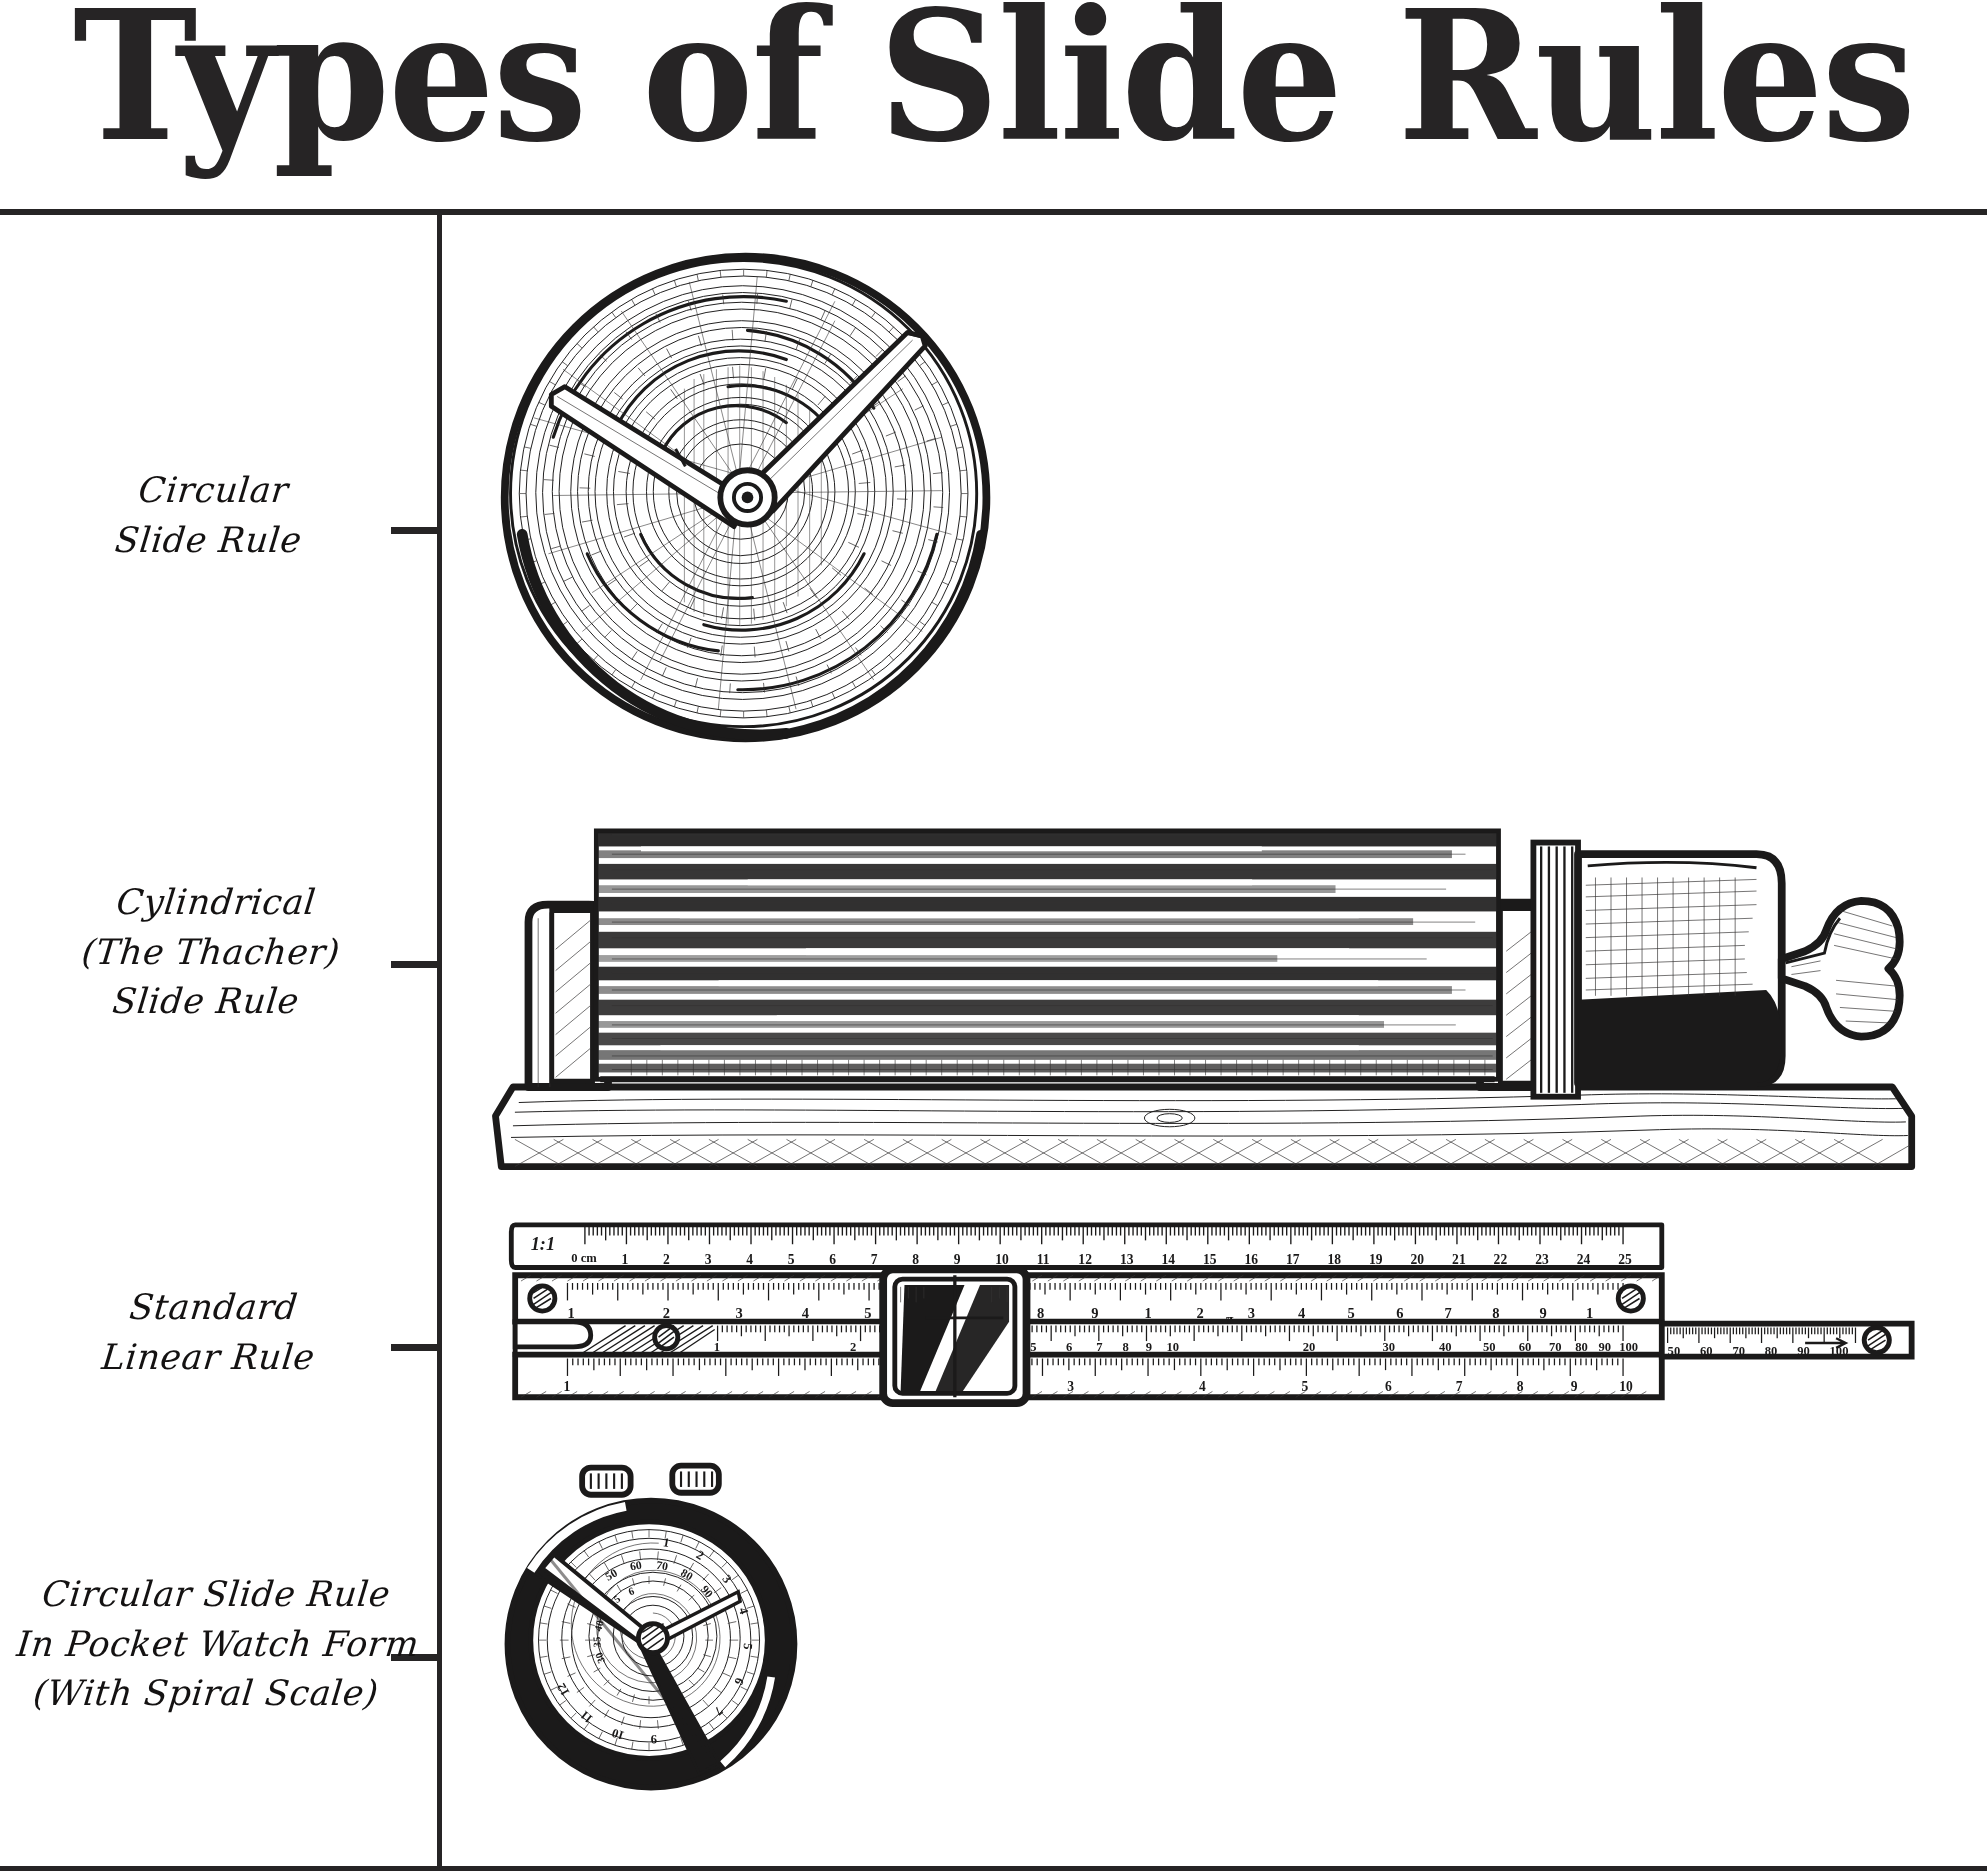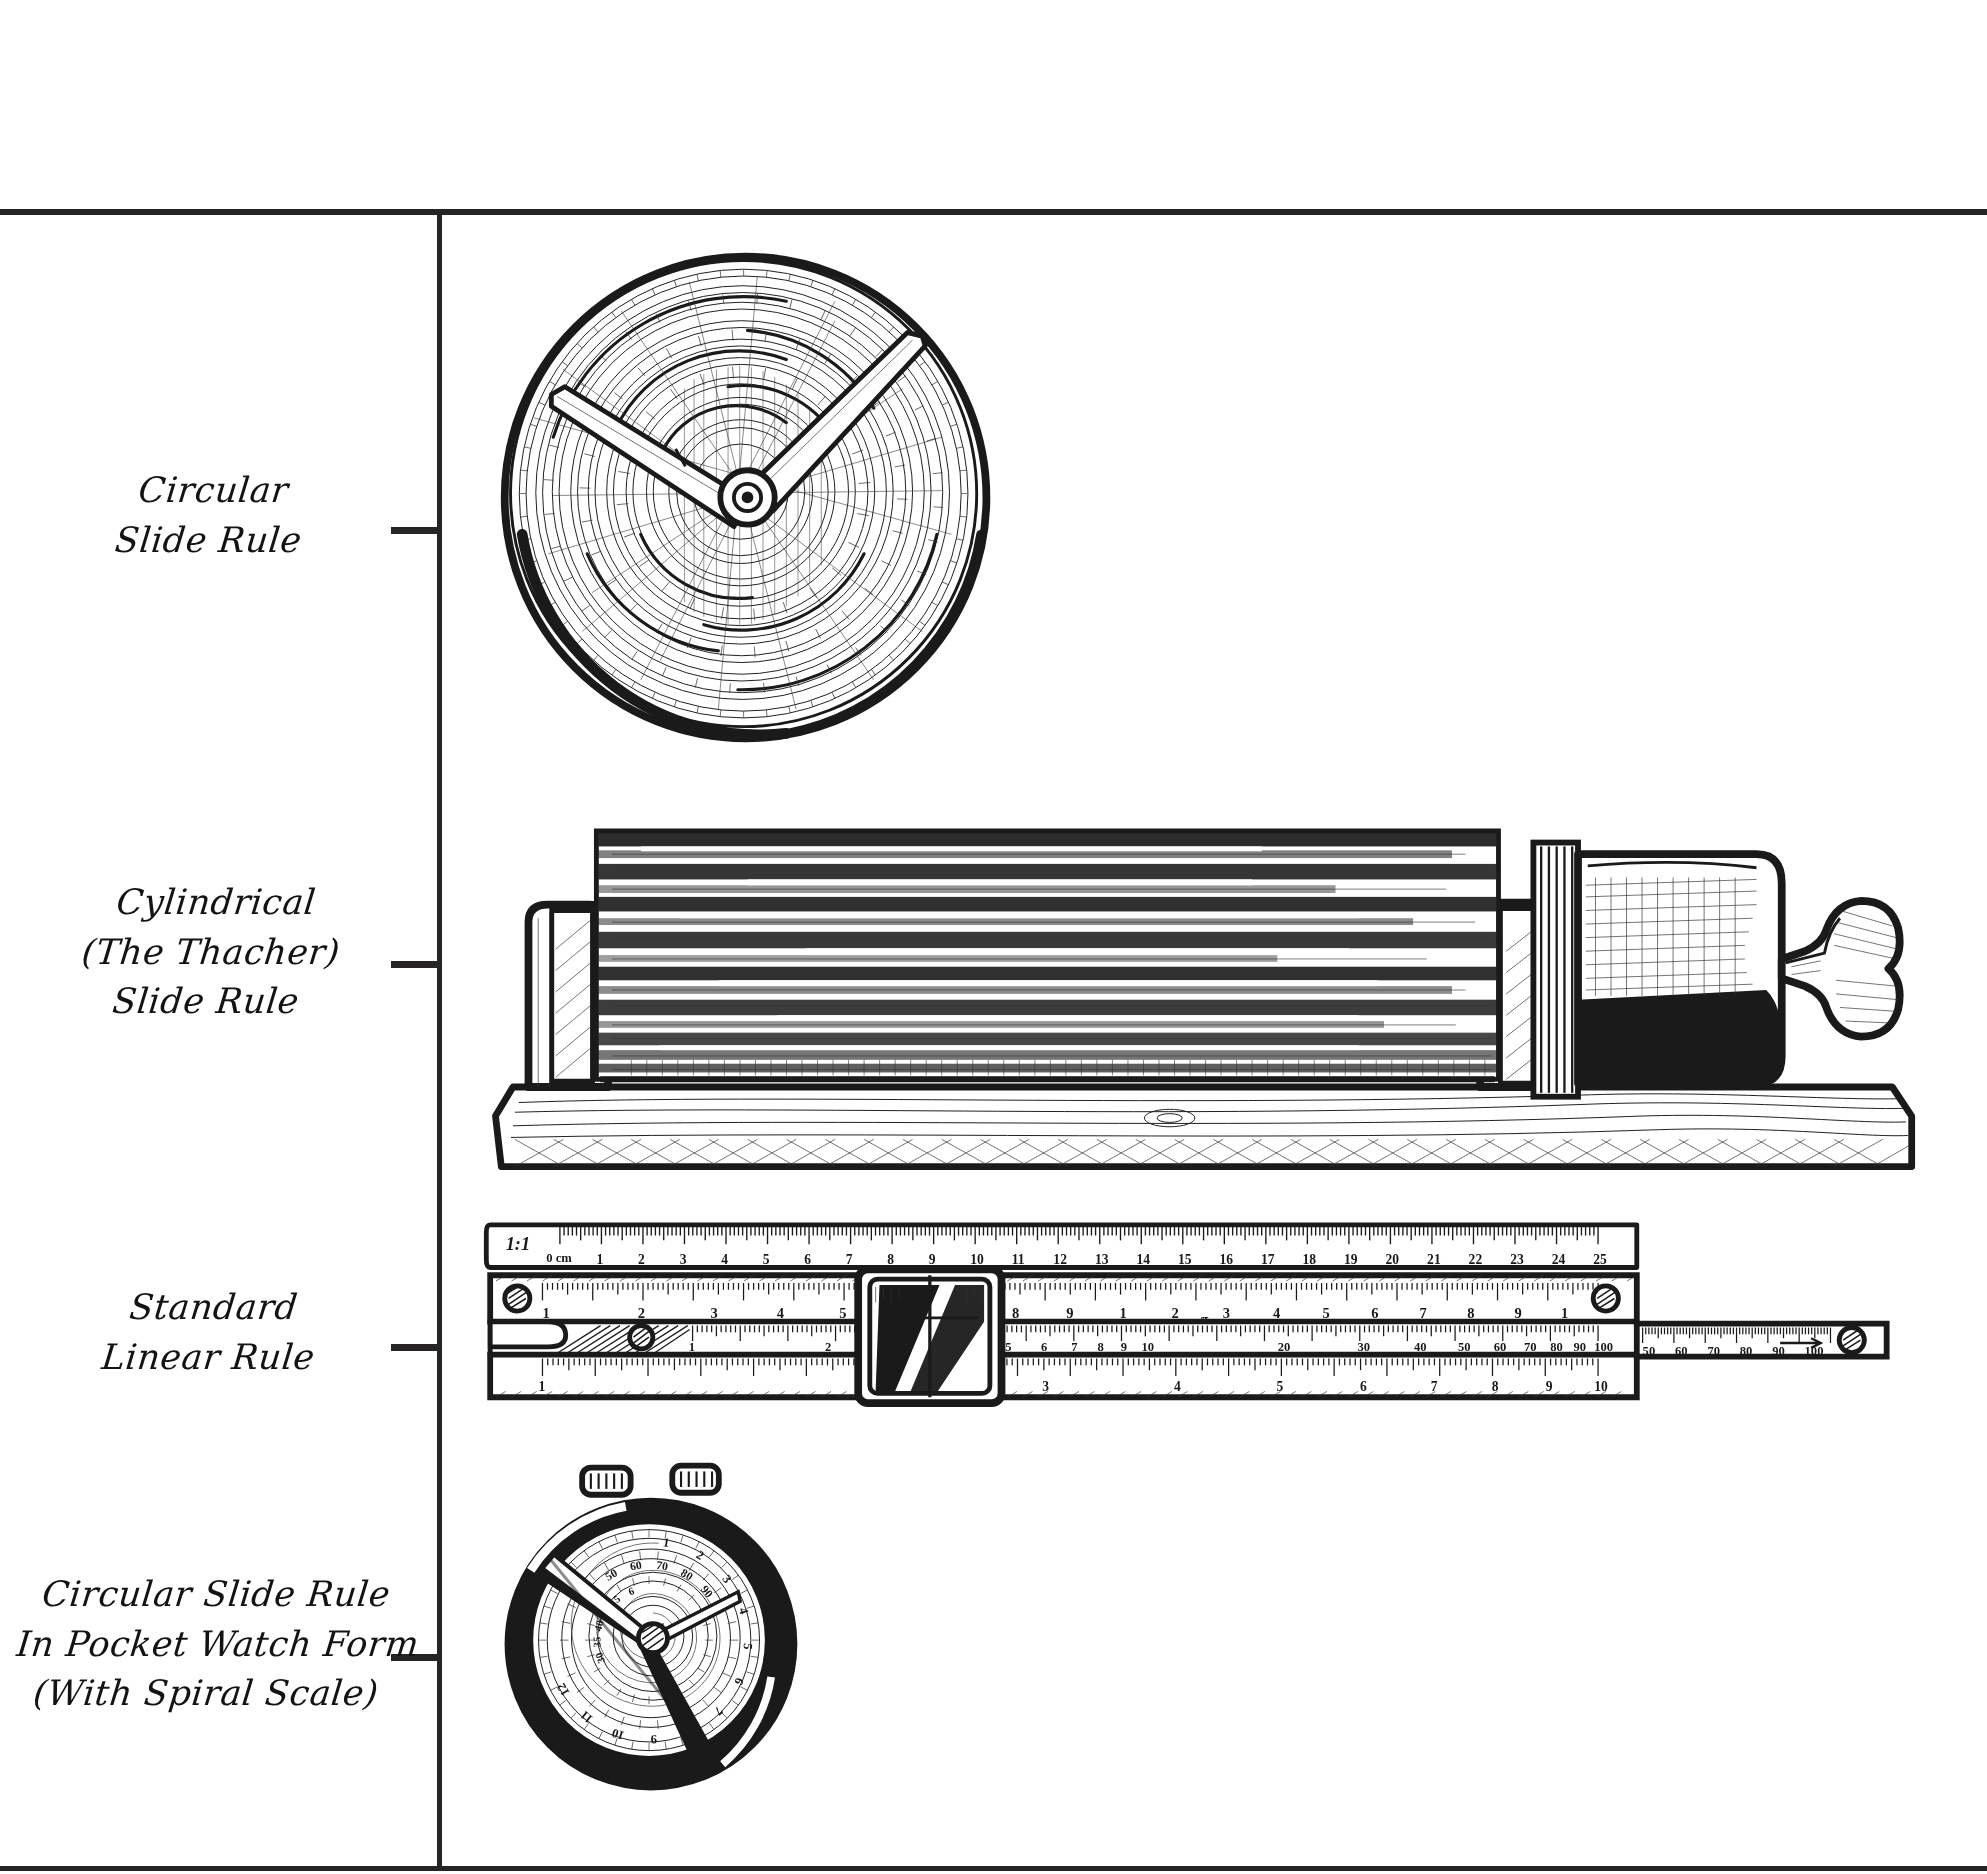--- a/index.html
+++ b/index.html
@@ -58,20 +58,23 @@
   .ink{stroke:#1b1a1a;fill:none;}
   .inkf{fill:#1b1a1a;stroke:none;}
   .thin{stroke:#1b1a1a;stroke-width:1;fill:none;}
   .hair{stroke:#343232;stroke-width:0.7;fill:none;}
 </style>
 </head>
 <body>
 
 <div id="page">
 
+  <div class="title-bar">
+    <div class="title-text">Types of Slide Rules</div>
+  </div>
   <div class="hrule-top"></div>
   <div class="hrule-bottom"></div>
   <div class="vrule"></div>
 
   <div class="tick" style="top:527px"></div>
   <div class="tick" style="top:961px"></div>
   <div class="tick" style="top:1344px"></div>
   <div class="tick" style="top:1654px"></div>
 
   <div class="label" style="top:466px">
@@ -647,21 +650,21 @@
           <line x1="1392" y1="232" x2="1438" y2="234"></line>
           <line x1="1336" y1="176" x2="1366" y2="170"></line>
           <line x1="1336" y1="184" x2="1366" y2="180"></line>
         </g>
       </g>
 
       <path d="M108,292 L1030,292" class="ink" stroke-width="6"></path>
     </svg>
   </div>
 
-  <div class="fig" style="left:483px;top:1221px;width:1436px;height:184px;">
+  <div class="fig" style="left:508px;top:1221px;width:1436px;height:184px;">
     <svg width="1436" height="184" viewBox="0 0 1480 190" aria-hidden="true">
 
       <g>
         <path d="M6,4 L1190,4 L1190,48 L6,48 Q2,48 2,40 L2,12 Q2,4 6,4 Z" fill="#ffffff" stroke="#1b1a1a" stroke-width="5" stroke-linejoin="round"></path>
         <text x="22" y="30" font-family="Liberation Serif, serif" font-size="19" font-style="italic" font-weight="700" fill="#1b1a1a">1:1</text>
         <text x="64" y="42" font-family="Liberation Serif, serif" font-size="13" font-weight="700" fill="#1b1a1a">0 cm</text>
 
         <g class="ink" stroke-width="1.4" id="cmticks">
             <line x1="78" y1="6" x2="78" y2="24"></line>
             <line x1="82.288" y1="6" x2="82.288" y2="15"></line>

